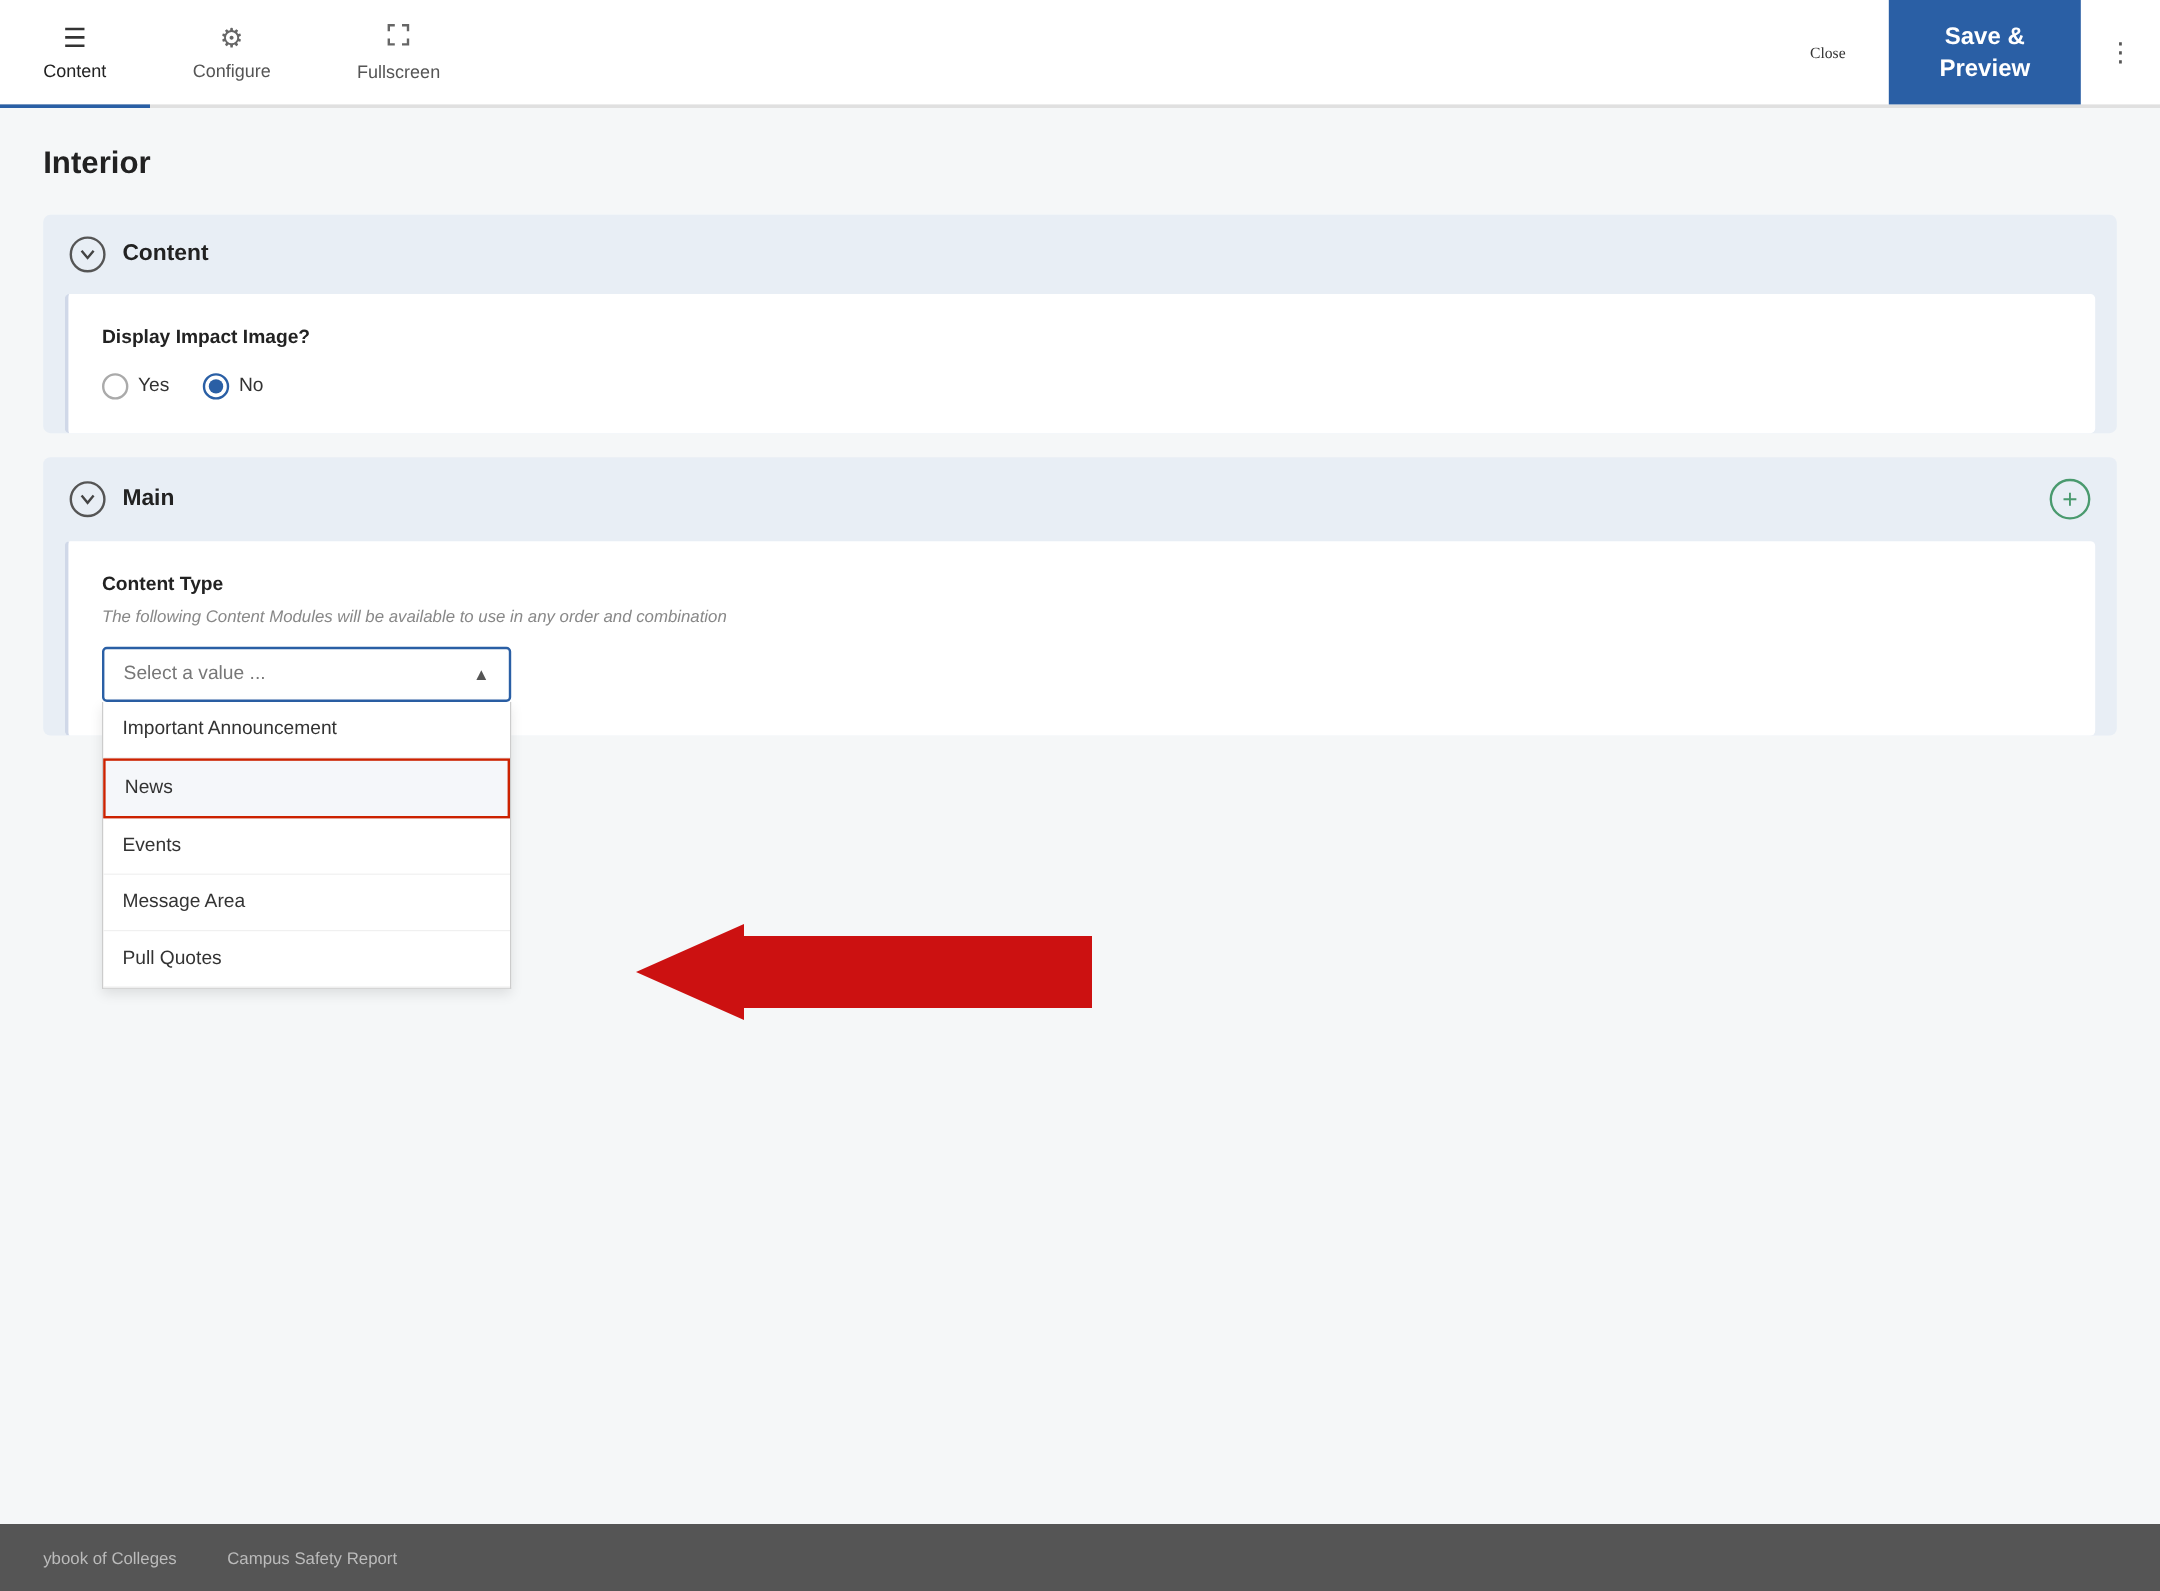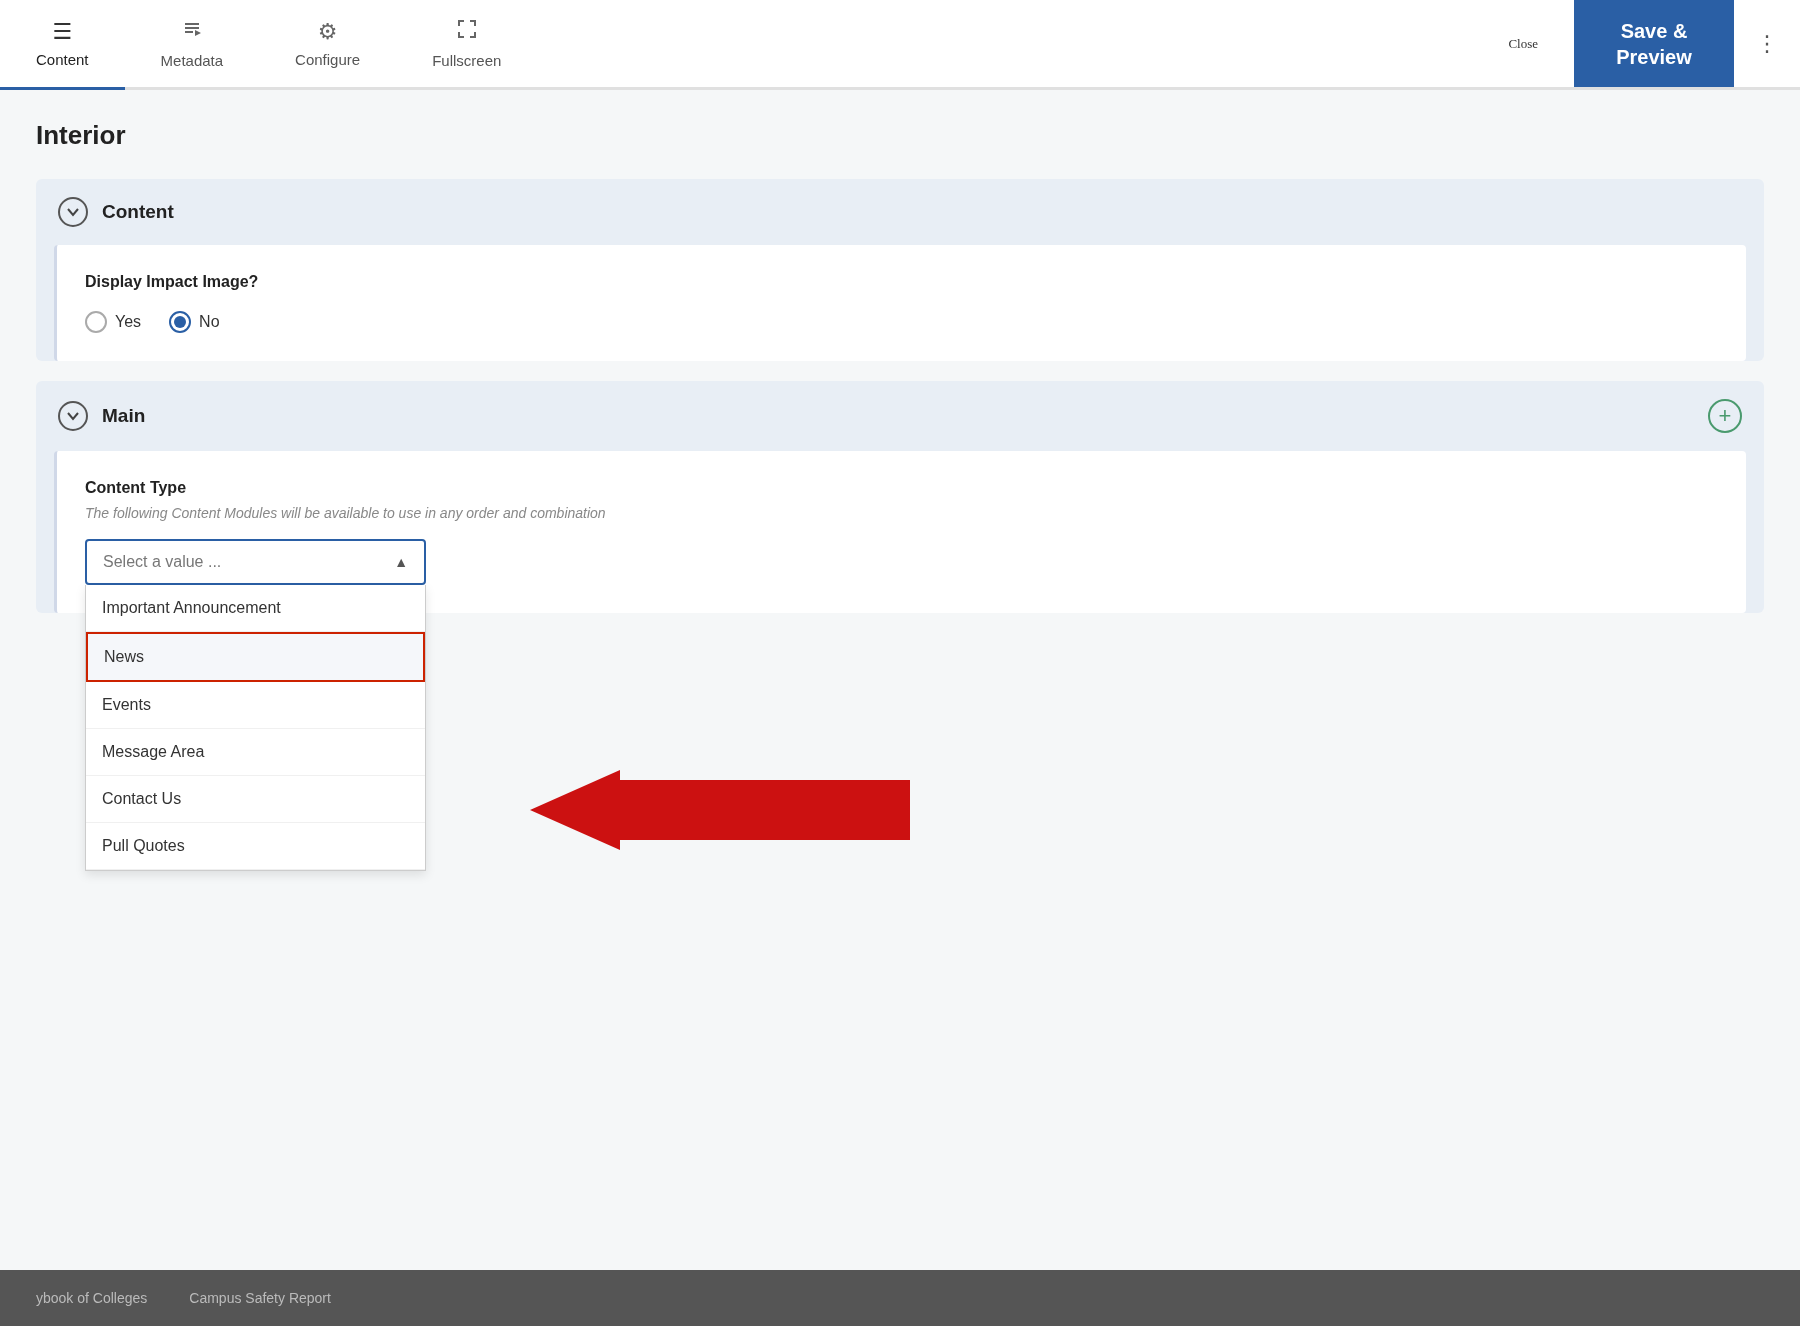--- a/index.html
+++ b/index.html
@@ -316,29 +316,20 @@
       height: 80px;
     }
   </style>
 </head>
 <body>
 
 <div class="top-nav">
   <div class="nav-tab active">
     <span class="tab-icon">☰</span>
     <span class="tab-label">Content</span>
-  </div>
-  <div class="nav-tab">
-    <span class="tab-icon">
-      <svg width="22" height="22" viewBox="0 0 22 22" fill="none" stroke="#666" stroke-width="1.8">
-        <path d="M4 6h14M4 10h14M4 14h8"></path>
-        <polygon points="14,12 20,15 14,18" fill="#666" stroke="none"></polygon>
-      </svg>
-    </span>
-    <span class="tab-label">Metadata</span>
   </div>
   <div class="nav-tab">
     <span class="tab-icon">⚙</span>
     <span class="tab-label">Configure</span>
   </div>
   <div class="nav-tab">
     <span class="tab-icon">
       <svg width="22" height="22" viewBox="0 0 22 22" fill="none" stroke="#666" stroke-width="2">
         <polyline points="3,8 3,3 8,3"></polyline>
         <polyline points="14,3 19,3 19,8"></polyline>
@@ -400,21 +391,20 @@
       <div class="dropdown-wrapper">
         <div class="dropdown-trigger">
           <span>Select a value ...</span>
           <span class="dropdown-arrow">▲</span>
         </div>
         <div class="dropdown-menu">
           <div class="dropdown-item">Important Announcement</div>
           <div class="dropdown-item highlighted">News</div>
           <div class="dropdown-item">Events</div>
           <div class="dropdown-item">Message Area</div>
-          <div class="dropdown-item">Contact Us</div>
           <div class="dropdown-item">Pull Quotes</div>
         </div>
       </div>
     </div>
   </div>
 </div>
 
 <div class="annotation-arrow">
   <svg class="arrow-svg" viewBox="0 0 380 80" xmlns="http://www.w3.org/2000/svg">
     <polygon points="380,10 380,70 90,70 90,80 0,40 90,0 90,10" fill="#cc1111"></polygon>

